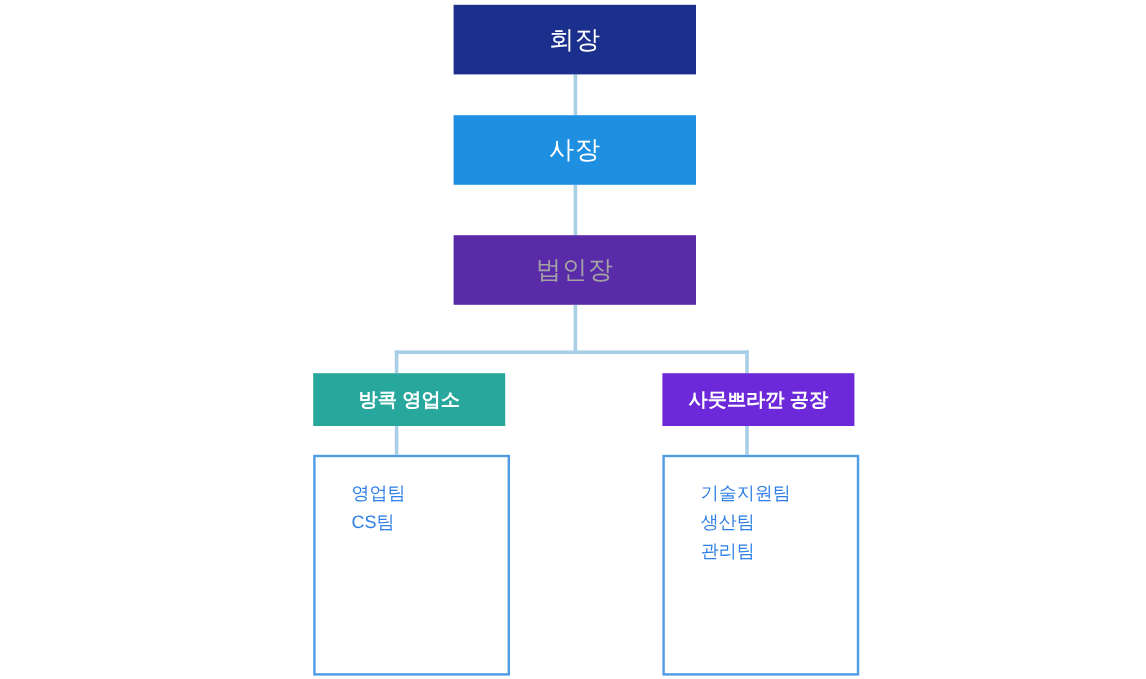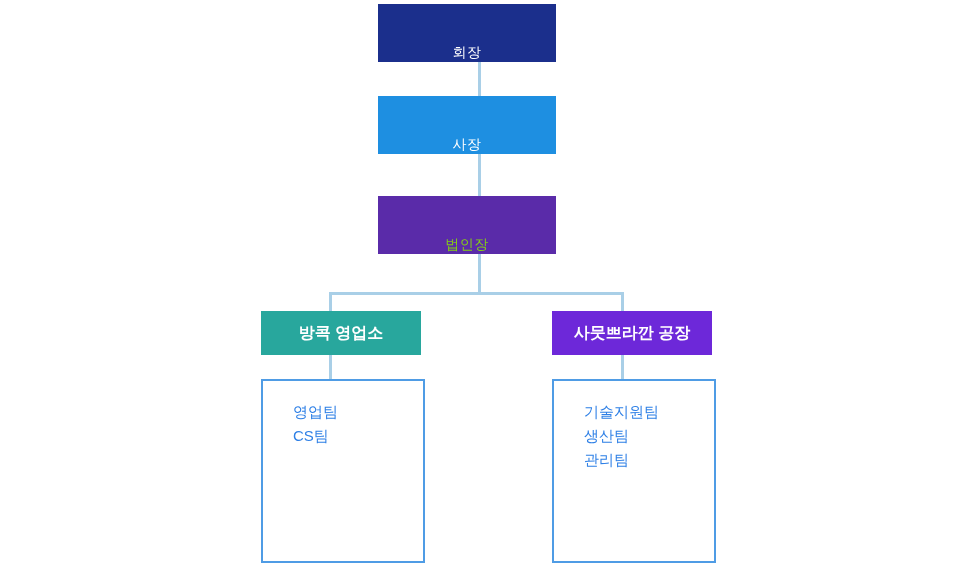--- a/index.html
+++ b/index.html
@@ -18,26 +18,25 @@
   .node {
     position: absolute;
     display: flex;
     align-items: center;
     justify-content: center;
     color: #ffffff;
     text-align: center;
   }
   .level-node {
     left: 378px;
-    width: 178px;
+    width: 202px;
     height: 58px;
-    font-size: 14px;
+    font-size: 21px;
     font-weight: 500;
     letter-spacing: 0.5px;
-    align-items: flex-end;
   }
   .branch-node {
     top: 311px;
     width: 160px;
     height: 44px;
     font-size: 16px;
     font-weight: 700;
   }
   .team-box {
     position: absolute;
@@ -70,21 +69,21 @@
   <div class="conn v" style="left:621px; top:355px; height:24px;"></div>
 
   <div class="node level-node" style="top: 4px; background-color: rgb(27, 47, 140); color: rgb(255, 255, 255);">
     <span>회장</span>
   </div>
 
   <div class="node level-node" style="top: 96px; background-color: rgb(30, 143, 225); color: rgb(255, 255, 255);">
     <span>사장</span>
   </div>
 
-  <div class="node level-node" style="top: 196px; background-color: rgb(90, 43, 169); color: #84cc16;">
+  <div class="node level-node" style="top: 196px; background-color: rgb(90, 43, 169); color: #a3a3a3;">
     <span>법인장</span>
   </div>
 
   <div class="node branch-node" style="left: 261px; background-color: rgb(40, 167, 157);">
     <span>방콕 영업소</span>
   </div>
   <div class="team-box" style="left: 261px; border-color: rgb(79, 156, 229); color: rgb(47, 128, 230);">
     <div class="team-item">영업팀</div>
     <div class="team-item">CS팀</div>
   </div>

